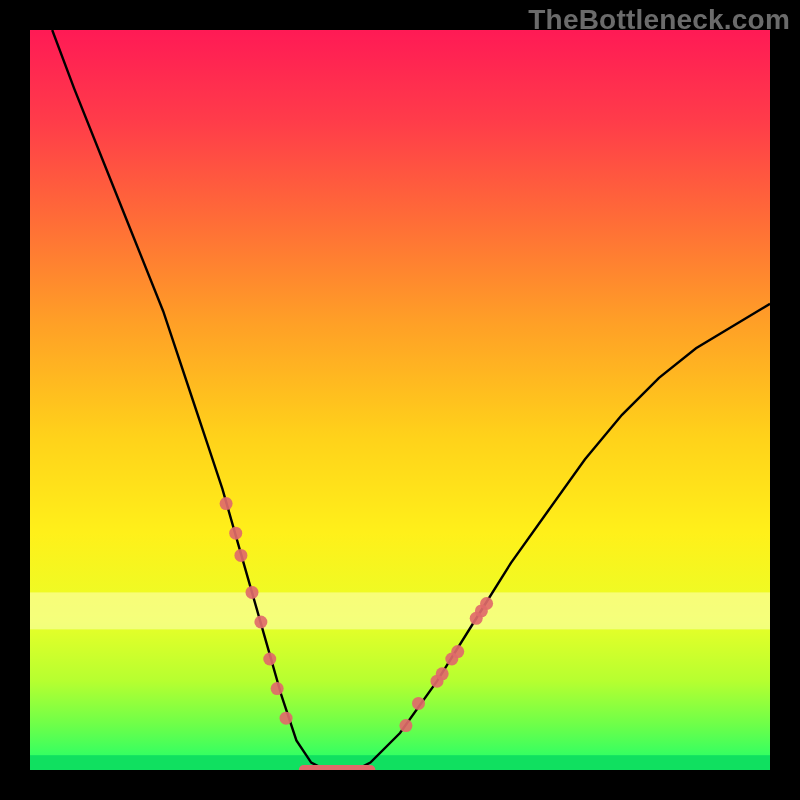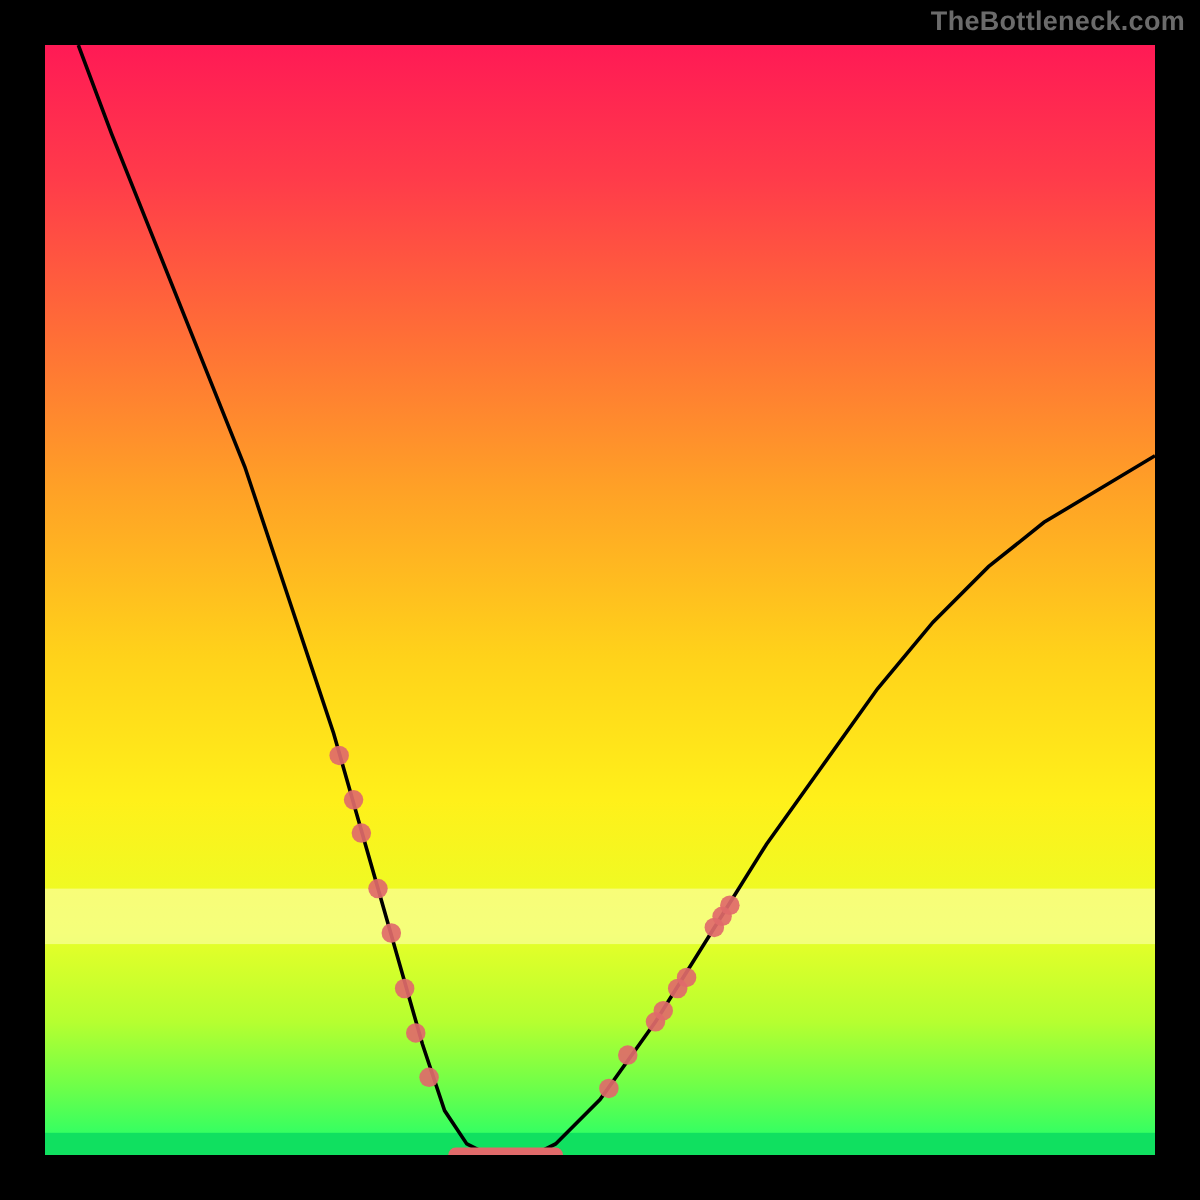--- a/index.html
+++ b/index.html
@@ -26,21 +26,21 @@
     height: 740px;
   }
   .plot svg {
     display: block;
   }
   .watermark {
     position: absolute;
     top: 4px;
     right: 10px;
     font-family: Arial, Helvetica, sans-serif;
-    font-size: 18px;
+    font-size: 28px;
     font-weight: 600;
     color: #6b6b6b;
     letter-spacing: 0.2px;
   }
 </style>
 </head>
 <body>
 
 <div class="frame">
   <div class="watermark">TheBottleneck.com</div>

